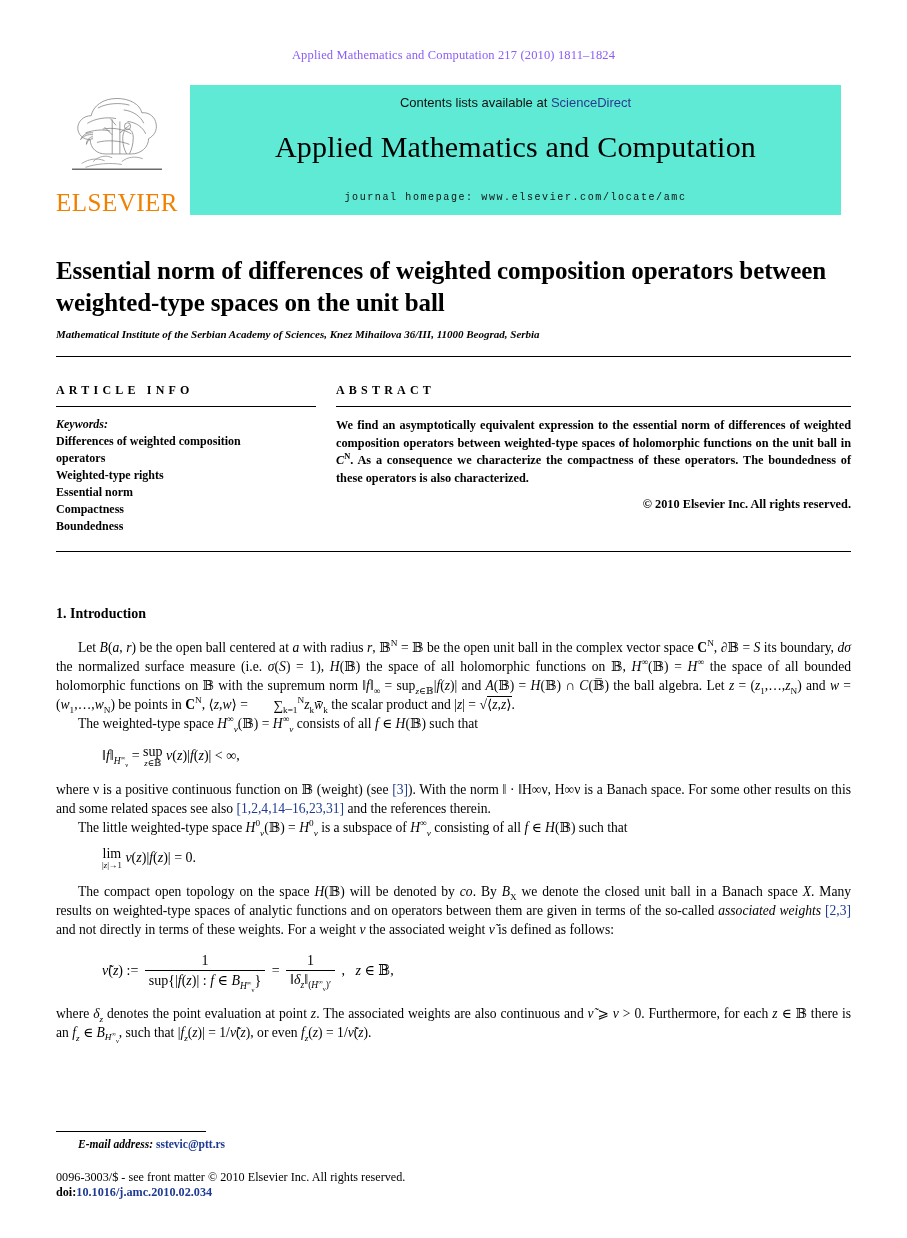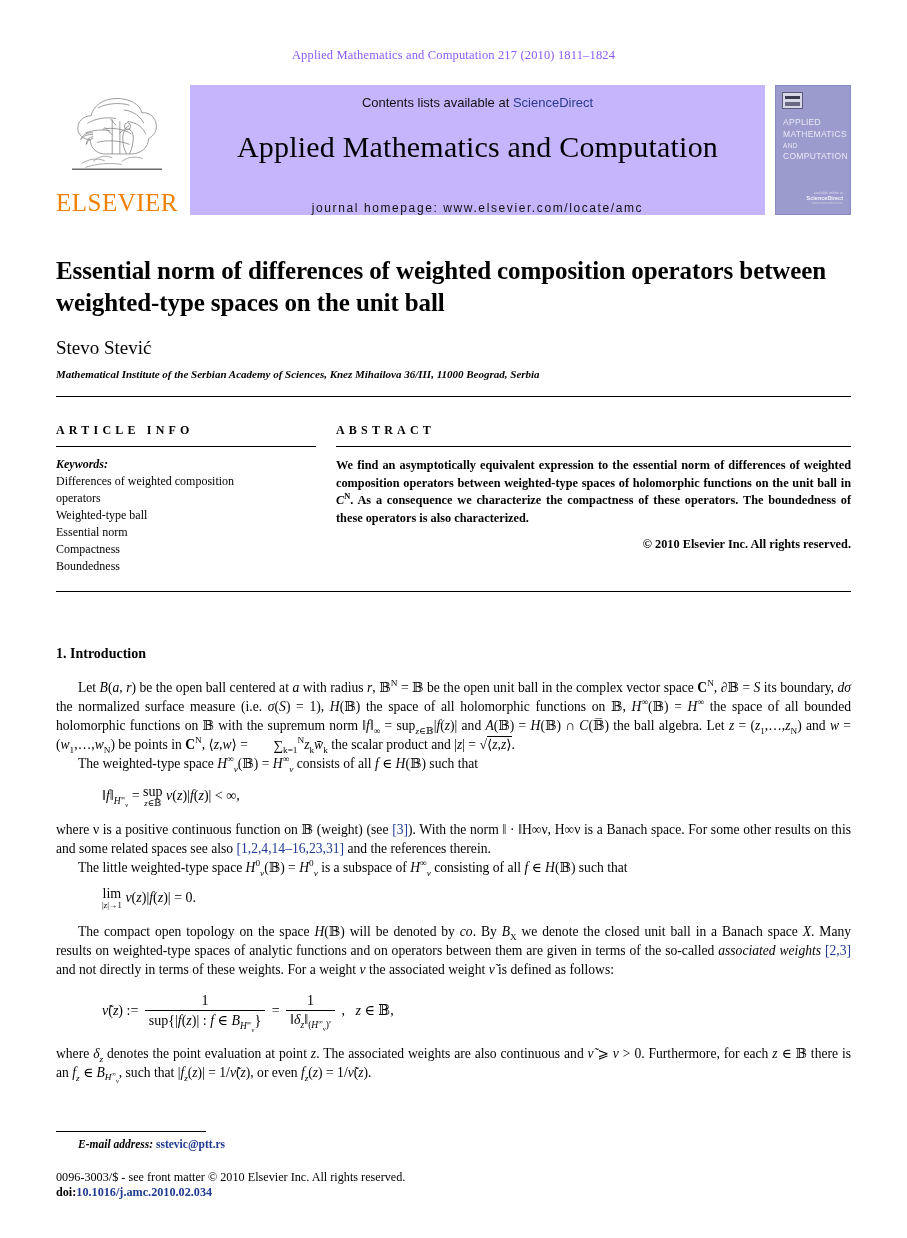--- a/index.html
+++ b/index.html
@@ -54,21 +54,21 @@
     font-family: "Liberation Serif", "DejaVu Serif", serif;
     font-size: 25px;
     letter-spacing: 0.5px;
     color: #F08000;
     line-height: 1;
     margin-top: 15px;
     font-weight: 400;
   }
   .banner {
     flex: 1 1 auto;
-    background: #c4b5fd;
+    background: #5eead4;
     margin-left: 12px;
     margin-right: 10px;
     display: flex;
     flex-direction: column;
     align-items: center;
     justify-content: flex-start;
     padding: 10px 0 0 0;
     position: relative;
   }
   .banner-contents {
@@ -82,26 +82,26 @@
   }
   .banner-journal {
     font-family: "Liberation Serif", "DejaVu Serif", serif;
     font-size: 30px;
     color: #000;
     margin-top: 20px;
     letter-spacing: 0.2px;
     white-space: nowrap;
   }
   .banner-homepage {
-    font-family: Liberation Sans, sans-serif;
-    font-size: 12px;
+    font-family: Liberation Mono, monospace;
+    font-size: 10px;
     letter-spacing: 1.6px;
     color: #111;
     position: absolute;
-    bottom: 0;
+    bottom: 12px;
   }
   .cover {
     flex: 0 0 76px;
     width: 76px;
     background: #9b9bce;
     border: 1px solid #8a8ac0;
     position: relative;
     box-sizing: border-box;
     overflow: hidden;
   }
@@ -192,21 +192,21 @@
     border-top: 1px solid #000;
     margin: 8px 0 10px 0;
   }
   .kw-label {
     font-style: italic;
     font-weight: bold;
     font-size: 12px;
     margin-bottom: 1px;
   }
   .kw-list { font-size: 12px; line-height: 1.42; font-weight: bold; }
-  .kw-list div { font-weight: normal; }
+  .kw-list div { font-weight: bold; }
   .abstract-text {
     font-size: 12.3px;
     line-height: 1.44;
     text-align: justify;
     font-weight: bold;
   }
   .abstract-copy {
     text-align: right;
     font-size: 12.3px;
     font-weight: bold;
@@ -341,52 +341,37 @@
     </div>
 
     <div class="banner">
       <div class="banner-contents">
         <span>Contents lists available at </span><span class="sd-link">ScienceDirect</span>
       </div>
       <div class="banner-journal">Applied Mathematics and Computation</div>
       <div class="banner-homepage">journal homepage: www.elsevier.com/locate/amc</div>
     </div>
 
-    <div class="cover">
-      <div class="cover-thumb"></div>
-      <div class="cover-title">
-        <div>APPLIED</div>
-        <div>MATHEMATICS</div>
-        <div class="small">AND</div>
-        <div>COMPUTATION</div>
-      </div>
-      <div class="cover-sd">
-        <div class="c1">available online at</div>
-        <div class="c2">ScienceDirect</div>
-        <div class="c3">www.sciencedirect.com</div>
-      </div>
-    </div>
   </div>
 
   <div class="title-block">
     <h1 class="paper-title">Essential norm of differences of weighted composition operators between weighted-type spaces on the unit ball</h1>
-    <div class="author">Stevo Stević</div>
     <div class="affiliation">Mathematical Institute of the Serbian Academy of Sciences, Knez Mihailova 36/III, 11000 Beograd, Serbia</div>
   </div>
   <hr class="rule-full">
 
   <div class="info-abstract">
     <div class="col-info">
       <div class="sec-head">ARTICLE INFO</div>
       <hr class="sec-rule">
       <div class="kw-label">Keywords:</div>
       <div class="kw-list">
         <div>Differences of weighted composition</div>
         <div>operators</div>
-        <div>Weighted-type ball</div>
+        <div>Weighted-type rights</div>
         <div>Essential norm</div>
         <div>Compactness</div>
         <div>Boundedness</div>
       </div>
     </div>
 
     <div class="col-abstract">
       <div class="sec-head">ABSTRACT</div>
       <hr class="sec-rule">
       <div class="abstract-text"><span>We find an asymptotically equivalent expression to the essential norm of differences of weighted composition operators between weighted-type spaces of holomorphic functions on the unit ball in </span><span class="mi">C</span><sup>N</sup><span>. As a consequence we characterize the compactness of these operators. The boundedness of these operators is also characterized.</span></div>

